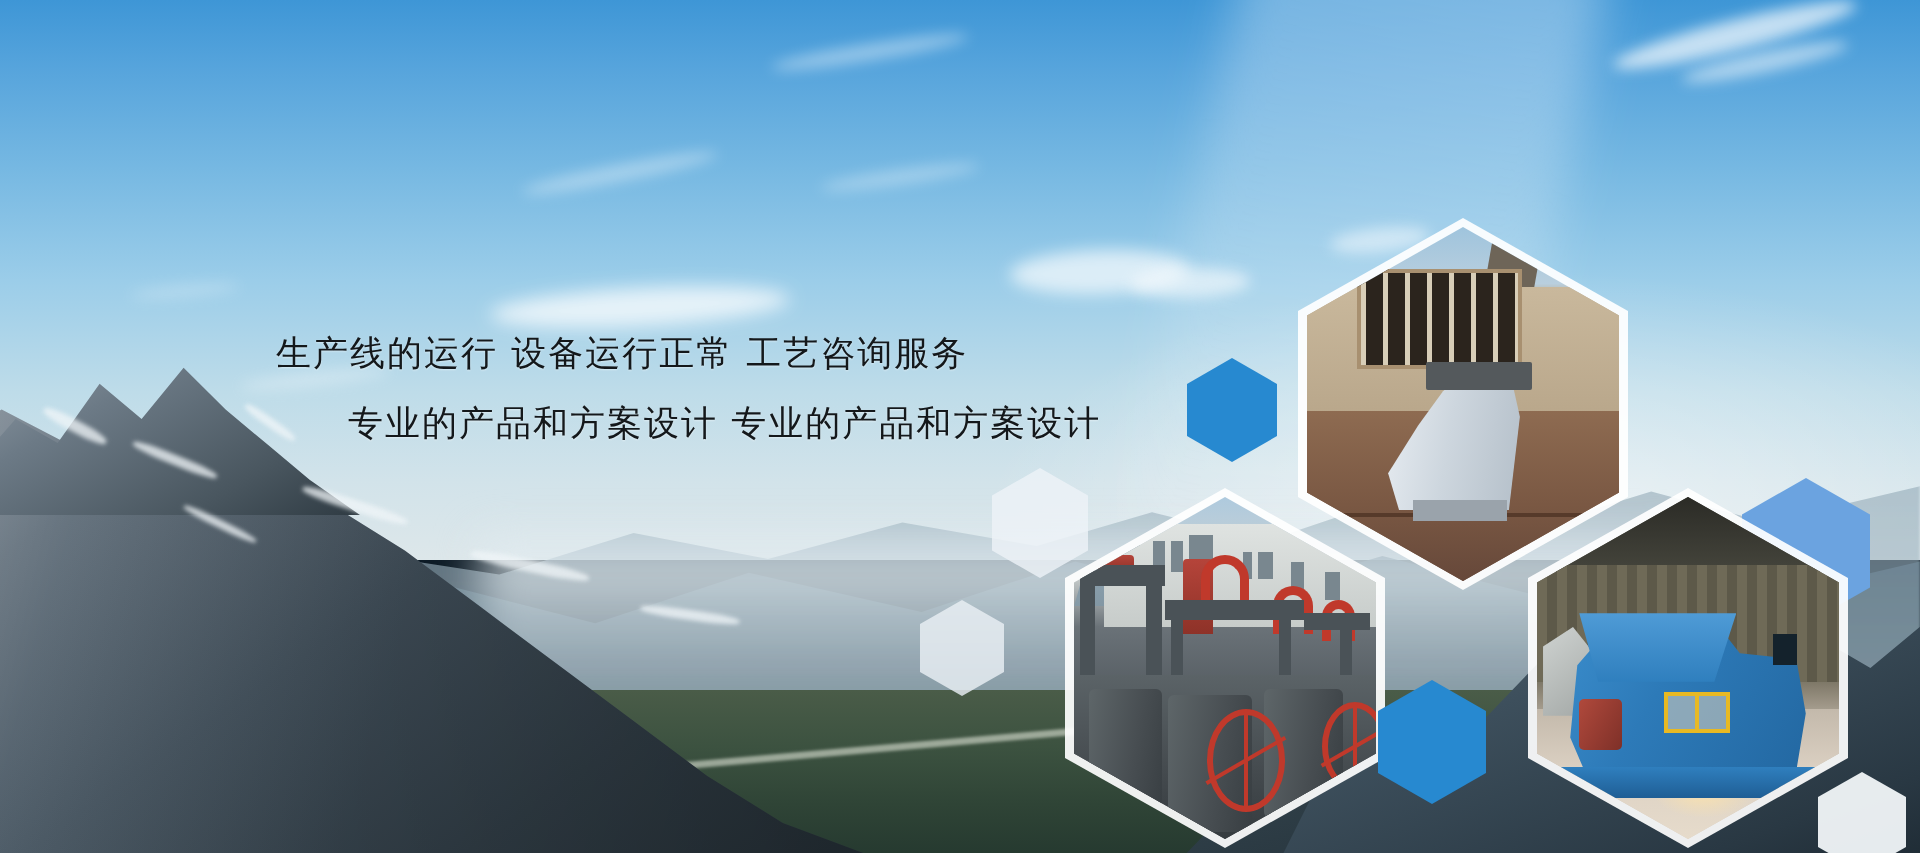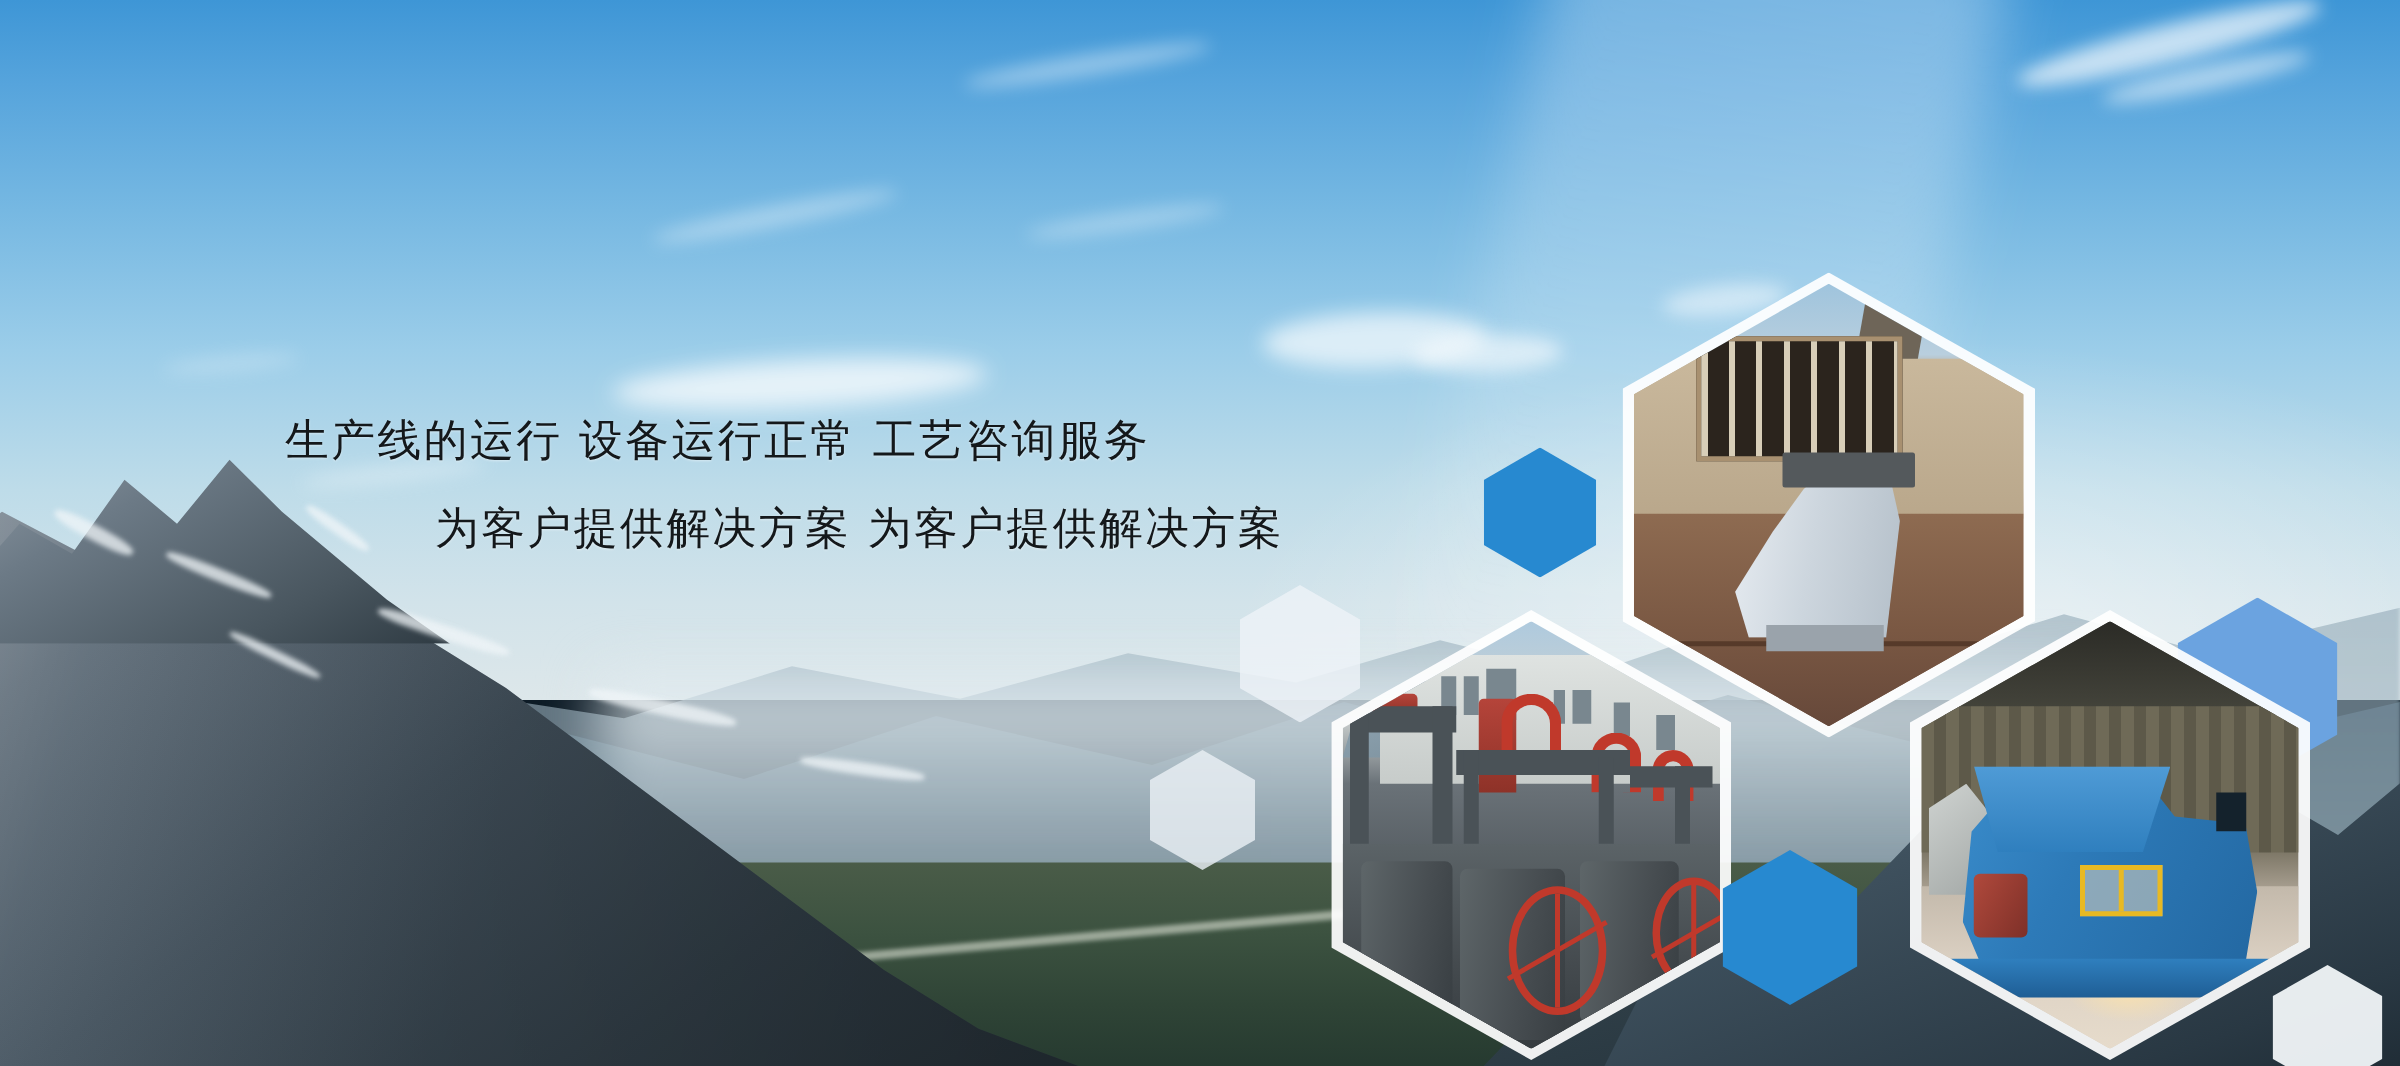--- a/index.html
+++ b/index.html
@@ -239,21 +239,21 @@
   .headline {
     position:absolute; left:0; top:336px; width:1240px;
     z-index:40; pointer-events:none;
   }
   .headline .line {
     font-size:35px; font-weight:400; letter-spacing:2px;
     color:#14181b; line-height:1.0; white-space:nowrap;
     text-shadow:0 1px 2px rgba(255,255,255,.45);
     font-family:"DejaVu Sans","Liberation Sans",sans-serif;
   }
-  .headline .line1 { padding-left:228px; }
+  .headline .line1 { padding-left:228px;margin-left:48px; }
   .headline .line2 { padding-left:348px; margin-top:35px; }
 </style>
 </head>
 <body>
 
 <div class="banner">
 
   <div class="bg">
     <div class="sky"></div>
     <div class="sunbeam"></div>
@@ -378,16 +378,16 @@
   </div>
 
   <div class="hex" style="left:1187px; top:358px; width:90px; height:104px; background:#2789d0;"></div>
 
   <div class="hex" style="left:1378px; top:680px; width:108px; height:124px; background:#2789d0;"></div>
 
   <div class="hex" style="left:1818px; top:772px; width:88px; height:100px; background:#f1f5f8; opacity:.95;"></div>
 
   <div class="headline">
     <div class="line line1">生产线的运行 设备运行正常 工艺咨询服务</div>
-    <div class="line line2">为客户提供解决方案  为客户提供解决方案</div>
+    <div class="line line2">专业的产品和方案设计  专业的产品和方案设计</div>
   </div>
 
 </div>
 
 </body></html>

